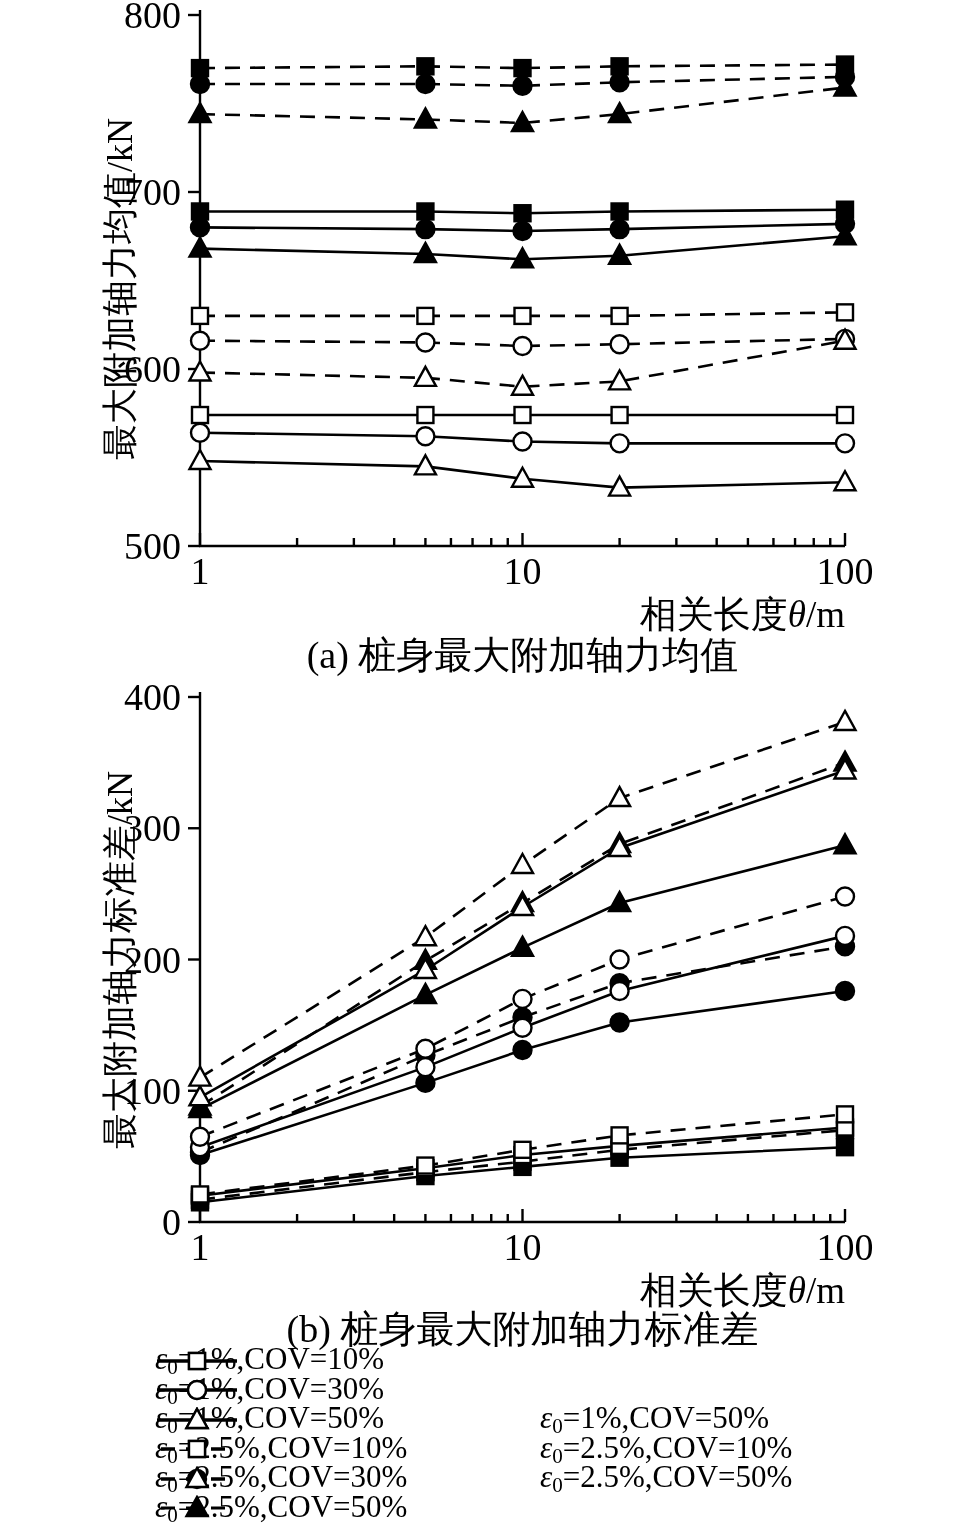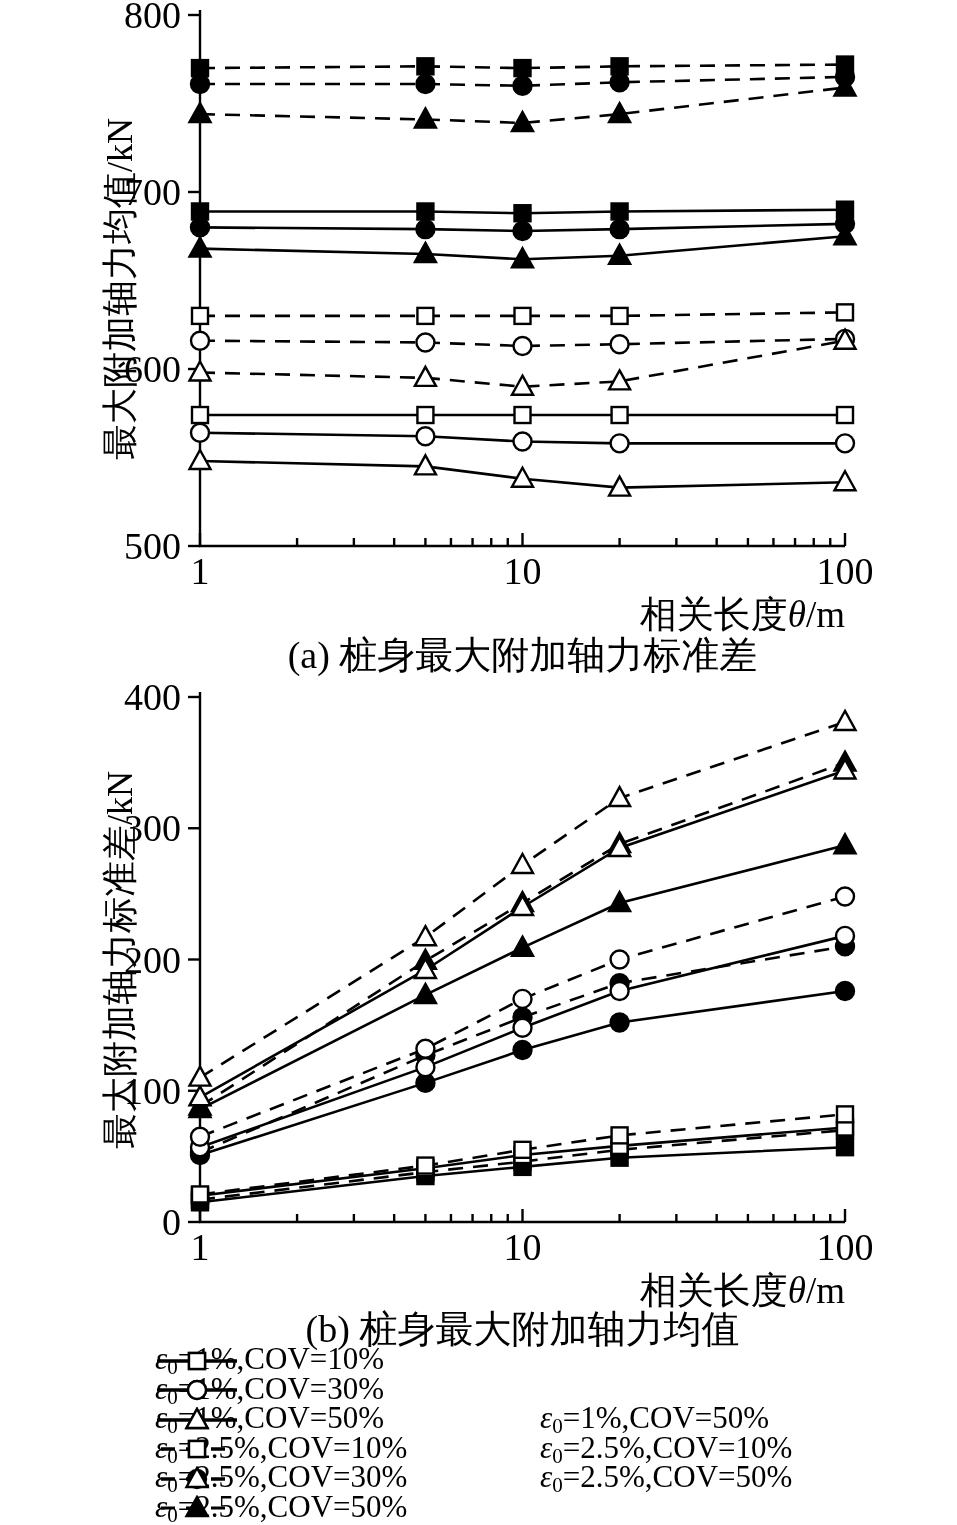--- a/index.html
+++ b/index.html
@@ -132,21 +132,21 @@
       <polyline points="200,372.53999999999996 425.41782639836606,377.85 522.5,386.7 619.5821736016339,381.39 845,340.68" fill="none" stroke="#000000" stroke-width="2.6" stroke-dasharray="15,10"></polyline>
       <polygon points="200,361.53999999999996 210.5,380.53999999999996 189.5,380.53999999999996" fill="#ffffff" stroke="#000000" stroke-width="2.4"></polygon>
       <polygon points="425.41782639836606,366.85 435.91782639836606,385.85 414.91782639836606,385.85" fill="#ffffff" stroke="#000000" stroke-width="2.4"></polygon>
       <polygon points="522.5,375.7 533,394.7 512,394.7" fill="#ffffff" stroke="#000000" stroke-width="2.4"></polygon>
       <polygon points="619.5821736016339,370.39 630.0821736016339,389.39 609.0821736016339,389.39" fill="#ffffff" stroke="#000000" stroke-width="2.4"></polygon>
       <polygon points="845,329.68 855.5,348.68 834.5,348.68" fill="#ffffff" stroke="#000000" stroke-width="2.4"></polygon>
     </svg>
 
   <div class="ylabel ylabel-a">最大附加轴力均值/kN</div>
   <div class="xlabel xlabel-a"><span>相关长度</span><i>θ</i><span>/m</span></div>
-  <div class="caption caption-a">(a) 桩身最大附加轴力标准差</div>
+  <div class="caption caption-a">(a) 桩身最大附加轴力均值</div>
 
   <svg id="svgB" width="957" height="620" viewBox="0 660 957 620" style="top:660px;">
       <line x1="200" y1="692" x2="200" y2="1222" stroke="#000000" stroke-width="2.4" fill="none"></line>
       <line x1="199" y1="1222" x2="845" y2="1222" stroke="#000000" stroke-width="2.4" fill="none"></line>
       <line x1="188" y1="1222" x2="200" y2="1222" stroke="#000000" stroke-width="2.4" fill="none"></line>
       <text x="181" y="1235" text-anchor="end" font-size="38">0</text>
       <line x1="188" y1="1090.75" x2="200" y2="1090.75" stroke="#000000" stroke-width="2.4" fill="none"></line>
       <text x="181" y="1103.75" text-anchor="end" font-size="38">100</text>
       <line x1="188" y1="959.5" x2="200" y2="959.5" stroke="#000000" stroke-width="2.4" fill="none"></line>
       <text x="181" y="972.5" text-anchor="end" font-size="38">200</text>
@@ -245,21 +245,21 @@
       <polyline points="200,1077.625 425.41782639836606,937.1875 522.5,865 619.5821736016339,798.0625 845,721.9375" fill="none" stroke="#000000" stroke-width="2.6" stroke-dasharray="15,10"></polyline>
       <polygon points="200,1066.625 210.5,1085.625 189.5,1085.625" fill="#ffffff" stroke="#000000" stroke-width="2.4"></polygon>
       <polygon points="425.41782639836606,926.1875 435.91782639836606,945.1875 414.91782639836606,945.1875" fill="#ffffff" stroke="#000000" stroke-width="2.4"></polygon>
       <polygon points="522.5,854 533,873 512,873" fill="#ffffff" stroke="#000000" stroke-width="2.4"></polygon>
       <polygon points="619.5821736016339,787.0625 630.0821736016339,806.0625 609.0821736016339,806.0625" fill="#ffffff" stroke="#000000" stroke-width="2.4"></polygon>
       <polygon points="845,710.9375 855.5,729.9375 834.5,729.9375" fill="#ffffff" stroke="#000000" stroke-width="2.4"></polygon>
     </svg>
 
   <div class="ylabel ylabel-b">最大附加轴力标准差/kN</div>
   <div class="xlabel xlabel-b"><span>相关长度</span><i>θ</i><span>/m</span></div>
-  <div class="caption caption-b">(b) 桩身最大附加轴力均值</div>
+  <div class="caption caption-b">(b) 桩身最大附加轴力标准差</div>
 
   <div class="legend">
     <div class="lrow">
         <svg class="lmark" viewBox="0 0 84 26">
           <line x1="2" y1="13" x2="82" y2="13" stroke="#000000" stroke-width="2.8"></line>
           <rect x="34" y="5" width="16" height="16" fill="#000000" stroke="#000000" stroke-width="2.4"></rect>
         </svg>
         <span class="llab"><i>ε</i><sub>0</sub><span>=1%,COV=10%</span></span>
       </div>
     <div class="lrow">

